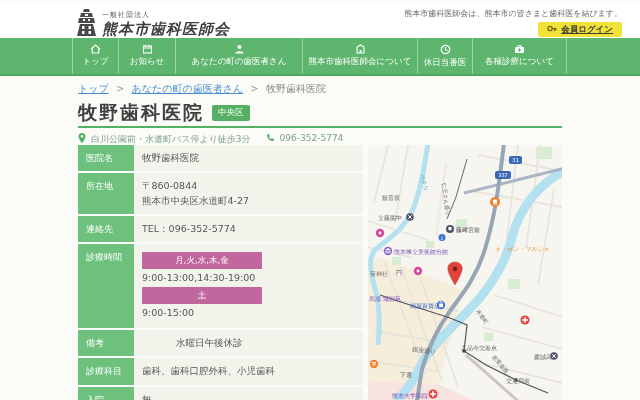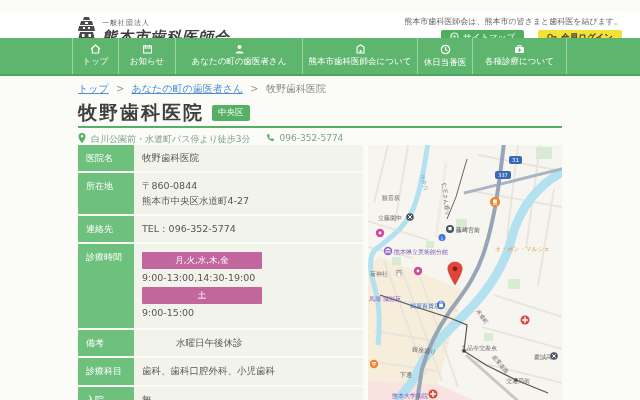--- a/index.html
+++ b/index.html
@@ -1,21 +1,21 @@
 <!DOCTYPE html>
 <html><head>
 <meta charset="utf-8">
 <style>
   * { margin:0; padding:0; box-sizing:border-box; }
   html,body { width:640px; height:400px; }
   body { font-family:"DejaVu Sans","Liberation Sans",sans-serif; background:#fbfbf8; }
   .page { position:relative; width:640px; height:400px; overflow:hidden; background:#fbfbf8; }
 
   
-  .hdr { position:absolute; top:12px; left:0; width:640px; height:38px; background:#ffffff; }
+  .hdr { position:absolute; top:4px; left:0; width:640px; height:38px; background:#ffffff; }
   .logo { position:absolute; left:76px; top:5px; display:flex; align-items:center; gap:5px; cursor:pointer; }
   .logo-txt .otype { display:block; font-size:7px; color:#555; letter-spacing:1px; }
   .logo-txt .oname { display:block; font-size:15px; font-weight:bold; color:#3f3f3f; letter-spacing:1px;font-style:italic; }
   .tagline { position:absolute; right:18px; top:4px; font-size:8px; color:#666; }
   .hdr-btns { position:absolute; right:18px; top:18px; display:flex; gap:14px; }
   .hbtn { display:flex; align-items:center; gap:4px; font-size:8.5px; height:15px; padding:0 9px; border-radius:2px; text-decoration:underline; cursor:pointer; }
   .hbtn.sitemap { background:#4fae5f; color:#fff; }
   .hbtn.login { background:#f2e136; color:#3c3c3c; font-weight:bold;font-family:Liberation Serif, serif; }
 
   
@@ -77,29 +77,20 @@
           </g>
         </svg>
       </span>
       <span class="logo-txt">
         <span class="otype">一般社団法人</span>
         <span class="oname">熊本市歯科医師会</span>
       </span>
     </div>
     <div class="tagline">熊本市歯科医師会は、熊本市の皆さまと歯科医を結びます。</div>
     <div class="hdr-btns">
-      <a class="hbtn sitemap">
-        <span>
-          <svg width="9" height="9" viewBox="0 0 9 9">
-              <circle cx="4.5" cy="4.5" r="3.5" fill="none" stroke="#dff0e0" stroke-width="1.2"></circle>
-              <circle cx="4.5" cy="4.5" r="1.2" fill="#dff0e0"></circle>
-            </svg>
-        </span>
-        <span>サイトマップ</span>
-      </a>
       <a class="hbtn login">
         <span>
           <svg width="10" height="9" viewBox="0 0 10 9">
               <circle cx="3" cy="4.5" r="2.2" fill="none" stroke="#6b640e" stroke-width="1.3"></circle>
               <path d="M5 4.5 H9 M7.5 4.5 V7 M9 4.5 V6.3" stroke="#6b640e" stroke-width="1.2" fill="none"></path>
             </svg>
         </span>
         <span>会員ログイン</span>
       </a>
     </div>

